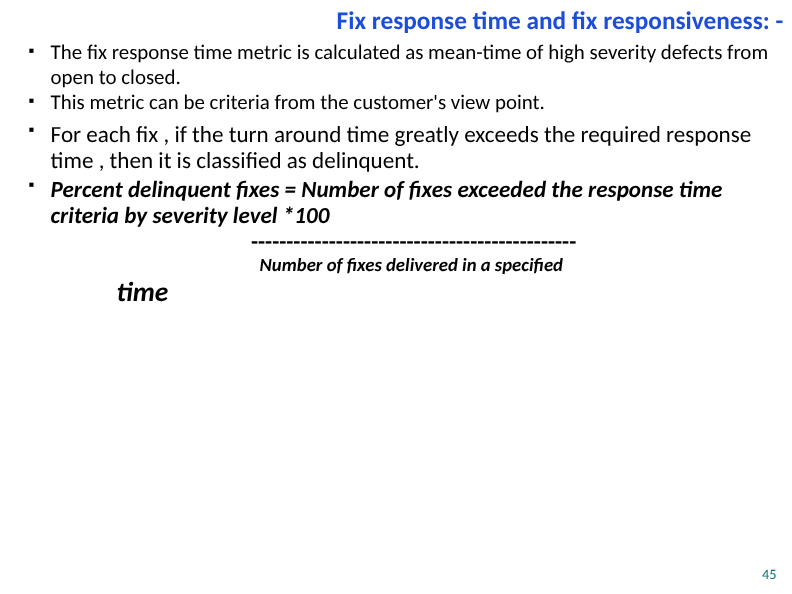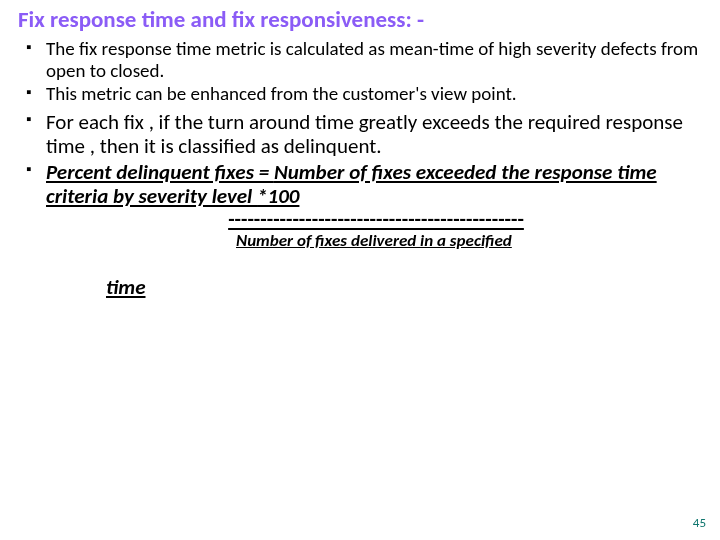--- a/index.html
+++ b/index.html
@@ -15,23 +15,24 @@
   .slide {
     position: relative;
     width: 720px;
     height: 540px;
     box-sizing: border-box;
     padding: 6px 8px 0 8px;
   }
   .heading {
     font-size: 23px;
     font-weight: 700;
-    color: #8b5cf6;
+    color: #1d4ed8;
     margin: 0 0 4px 10px;
     line-height: 1.2;
+    text-align: right;
   }
   ul.bullets {
     list-style: none;
     margin: 0 0 4px 0;
     padding: 0 6px 0 38px;
   }
   ul.bullets li {
     position: relative;
     font-size: 19px;
     line-height: 1.18;
@@ -46,66 +47,64 @@
     font-size: 15px;
     color: #000;
   }
   ul.bullets2 li {
     font-size: 21px;
     line-height: 1.16;
   }
   .fix-def-li {
     font-size: 21px;
     line-height: 1.17;
-    text-decoration: underline;
   }
   .fix-def-li .lead { font-style: italic; font-weight: 700; }
   .fix-def-li .bold { font-weight: 700; font-style: italic; }
   .fix-def-li .star { font-style: italic; font-weight: 700; }
   .divider-line {
     font-size: 21px;
     text-align: center;
     margin: 0 0 0 0;
     font-weight: 700;
     letter-spacing: 0;
     line-height: 1.1;
   }
   .denom {
     font-size: 17px;
     font-style: italic;
     font-weight: 700;
     margin-left: 190px;
     line-height: 1.15;
   }
   .time-word {
-    font-size: 21px;
+    font-size: 25px;
     font-style: italic;
     font-weight: 700;
     margin-left: 60px;
     line-height: 1.2;
-    margin-top: 24px;
   }
   .pagenum {
     position: absolute;
     right: 14px;
     bottom: 10px;
     font-size: 13px;
     color: #0f766e;
   }
 </style>
 </head>
 <body>
 
 <div class="slide">
 
   <div class="heading">Fix response  time and fix responsiveness: -</div>
 
   <ul class="bullets">
     <li>The fix response time metric is calculated as mean-time of high severity defects from open to closed.</li>
-    <li>This metric can be enhanced from the customer's view point.</li>
+    <li>This metric can be criteria from the customer's view point.</li>
   </ul>
 
 
   <ul class="bullets bullets2">
     <li>For each fix , if the turn around time greatly exceeds the required response time , then it is classified as delinquent.</li>
     <li class="fix-def-li">
       <span class="lead"> Percent delinquent fixes = </span><span class="bold">Number of fixes exceeded the response time criteria by severity level                              </span><span class="star">*100</span>
       <div class="divider-line">----------------------------------------------</div>
       <div class="denom">Number of fixes delivered in a specified</div>
       <div class="time-word">time</div>

